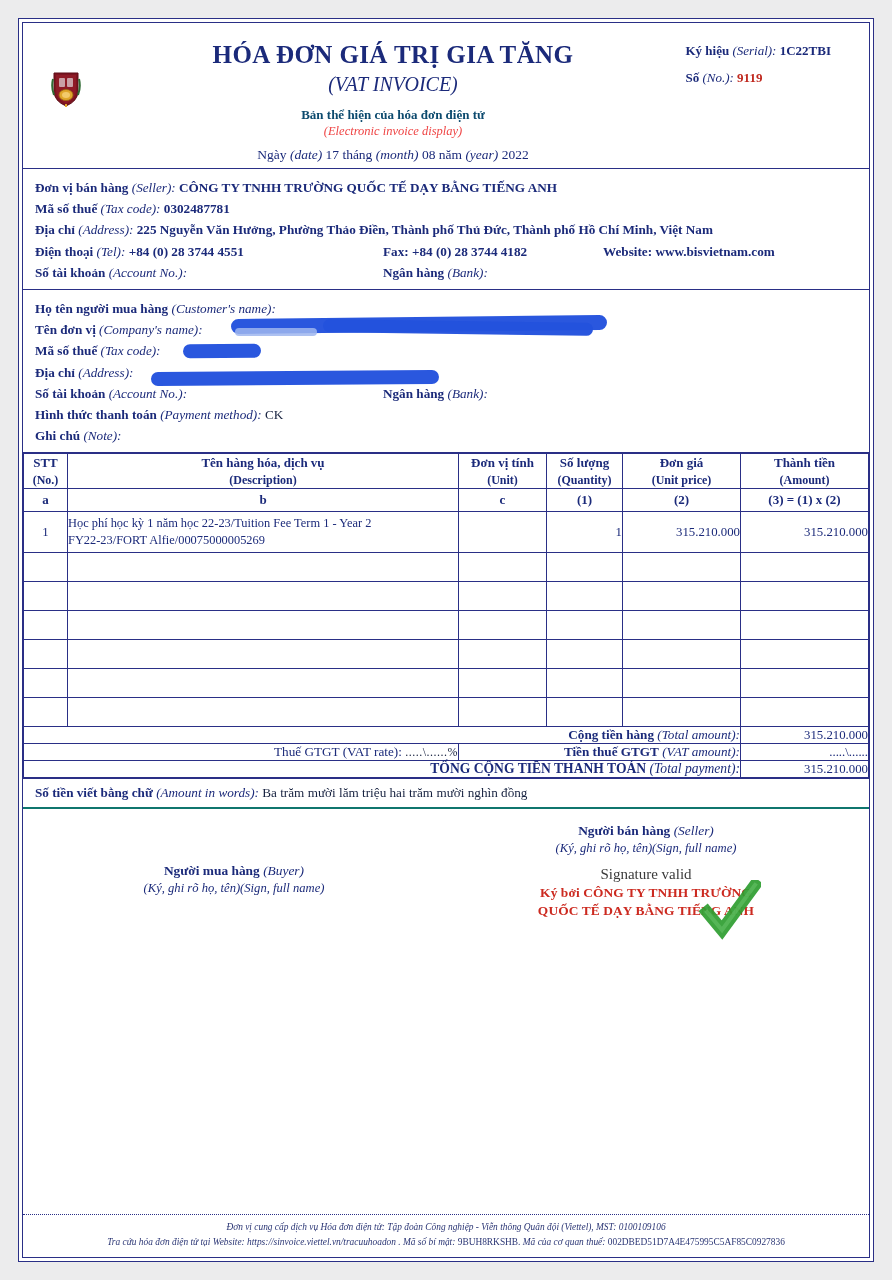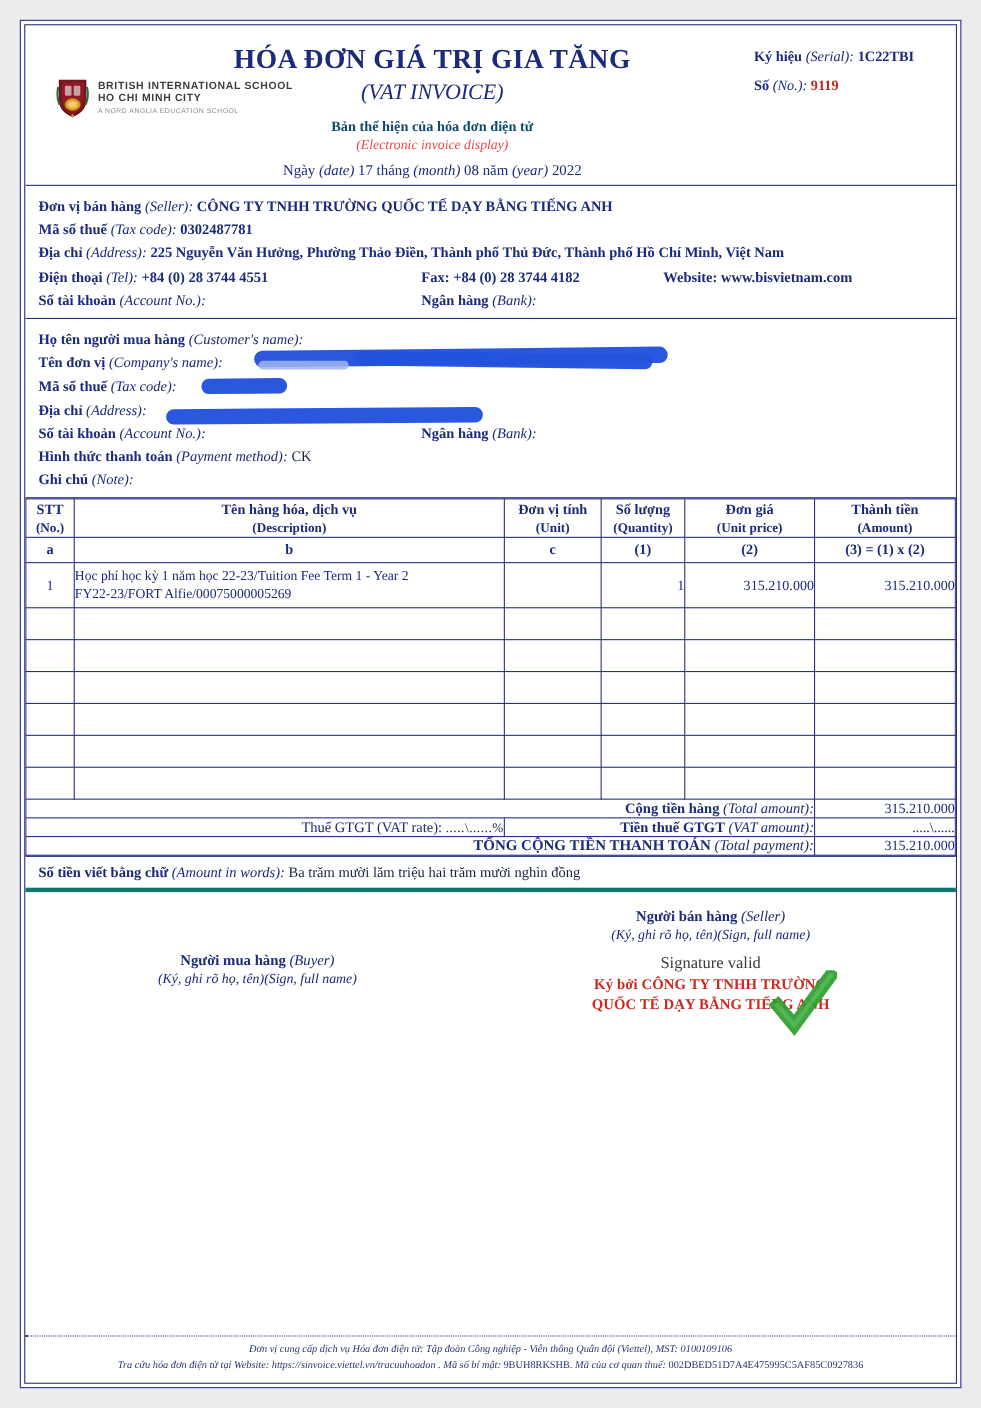--- a/index.html
+++ b/index.html
@@ -247,21 +247,21 @@
   .vat-left {
     text-align: right;
     padding: 5px 8px 5px 0;
     font-size: 13.2px;
   }
   .vat-left .dots { font-size: 12px; color: #16213f; letter-spacing: 0.5px; }
   .total-row .sum-label { font-size: 13.6px; }
 
   .words-row {
     border-top: 1px solid #2a2f86;
-    border-bottom: 4px solid #0f766e;
+    border-bottom: 2px solid #0f766e;
     padding: 6px 0 6px 12px;
     font-size: 13.2px;
     white-space: nowrap;
   }
   .words-row .lbl { font-weight: bold; }
   .words-row .it { font-style: italic; font-weight: normal; }
   .words-row .val { font-weight: normal; color: #16213f; }
 
   
   .sign-area {
@@ -339,25 +339,20 @@
           <path d="M3 2 H27 V20 Q27 30 15 35 Q3 30 3 20 Z" fill="#7d1420" stroke="#5c0d17" stroke-width="1"></path>
           <path d="M5 4 H25 V19 Q25 28 15 32.5 Q5 28 5 19 Z" fill="#8e1a26"></path>
           <ellipse cx="15" cy="24" rx="7" ry="5.5" fill="#e0a62b" stroke="#9a6c12" stroke-width="0.8"></ellipse>
           <ellipse cx="15" cy="24" rx="4" ry="3" fill="#f2ca6b"></ellipse>
           <rect x="8" y="7" width="6" height="9" rx="1" fill="#c9a0a6"></rect>
           <rect x="16" y="7" width="6" height="9" rx="1" fill="#c9a0a6"></rect>
           <path d="M2 8 Q0 16 3 24" stroke="#2f6b33" stroke-width="2" fill="none"></path>
           <path d="M28 8 Q30 16 27 24" stroke="#2f6b33" stroke-width="2" fill="none"></path>
           <path d="M15 33 L15 36" stroke="#e0a62b" stroke-width="2"></path>
         </svg>
-      </div>
-      <div class="logo-text">
-        <div class="logo-l1">BRITISH INTERNATIONAL SCHOOL</div>
-        <div class="logo-l2">HO CHI MINH CITY</div>
-        <div class="logo-l3">A NORD ANGLIA EDUCATION SCHOOL</div>
       </div>
     </div>
 
     <div class="title-main">HÓA ĐƠN GIÁ TRỊ GIA TĂNG</div>
     <div class="title-sub">(VAT INVOICE)</div>
     <div class="title-note1">Bản thể hiện của hóa đơn điện tử</div>
     <div class="title-note2">(Electronic invoice display)</div>
 
     <div class="date-line">
       <span>Ngày</span>

